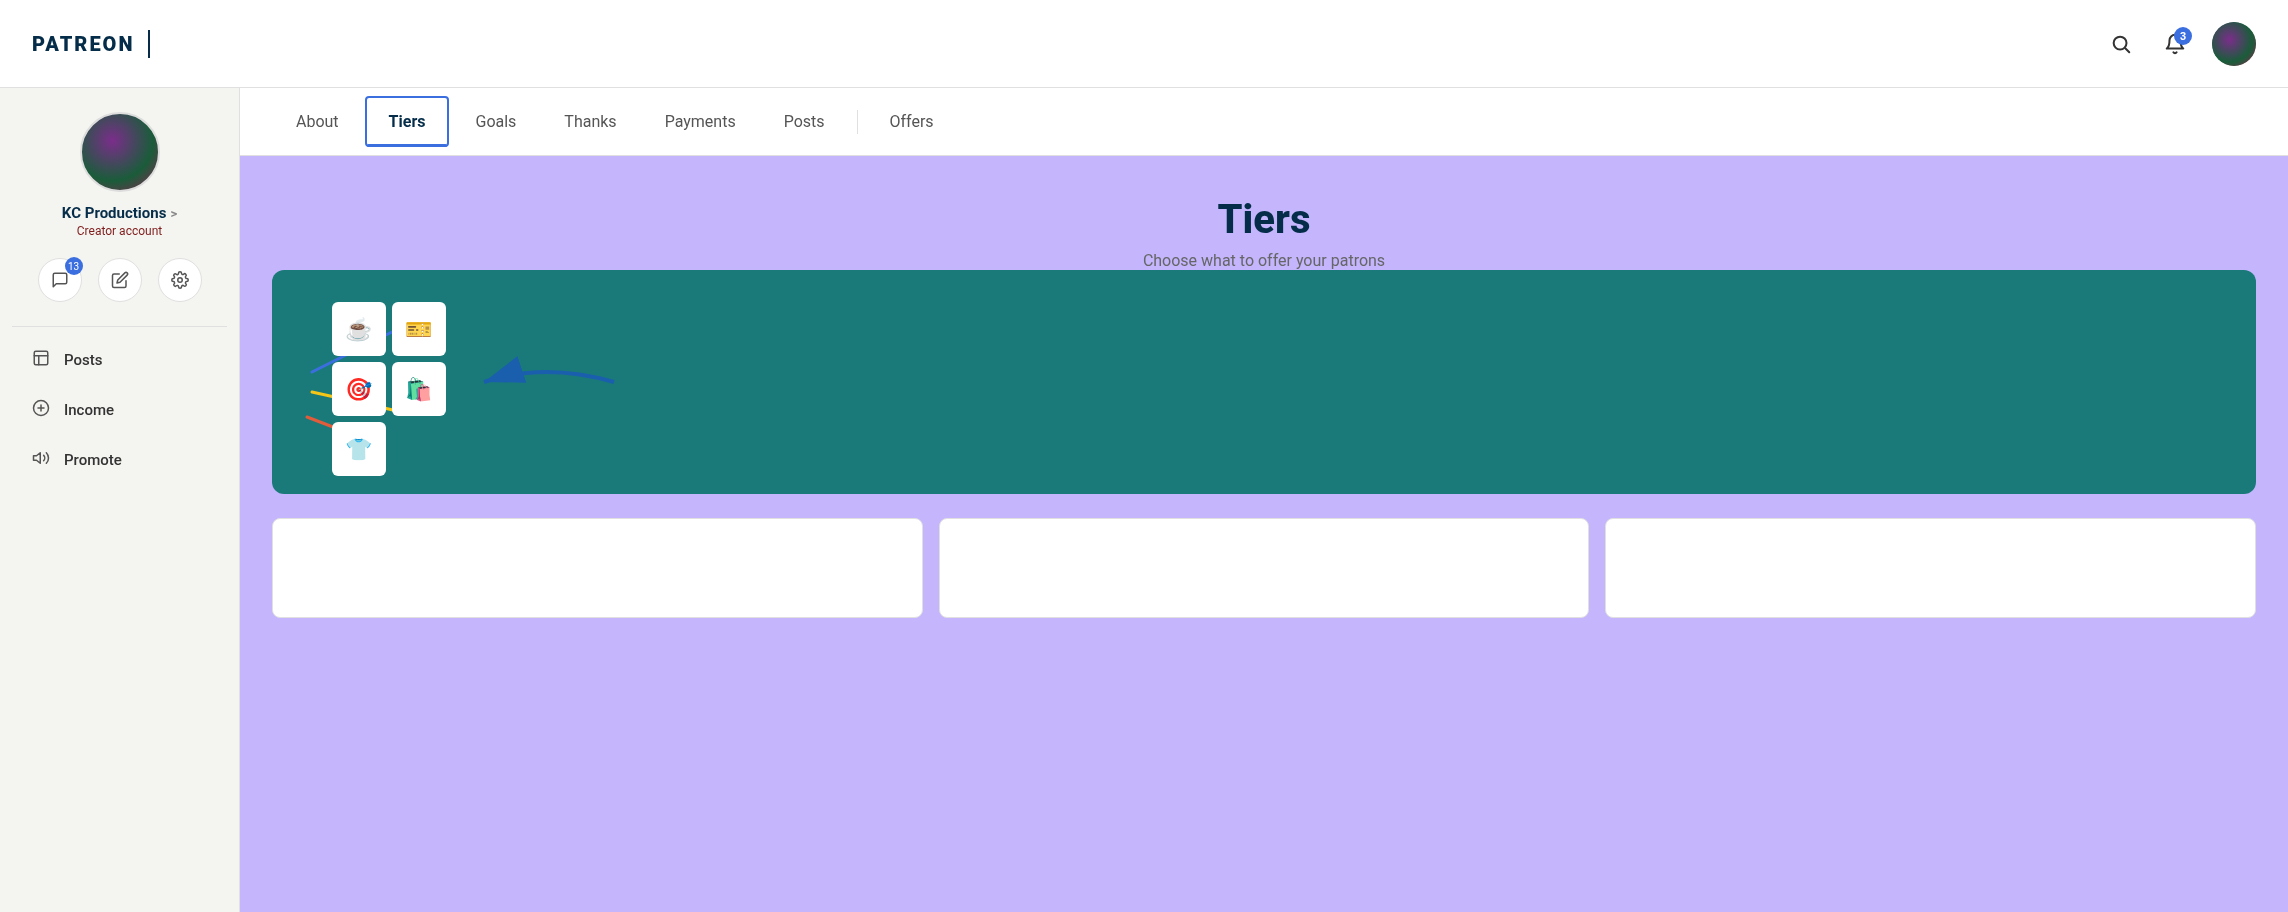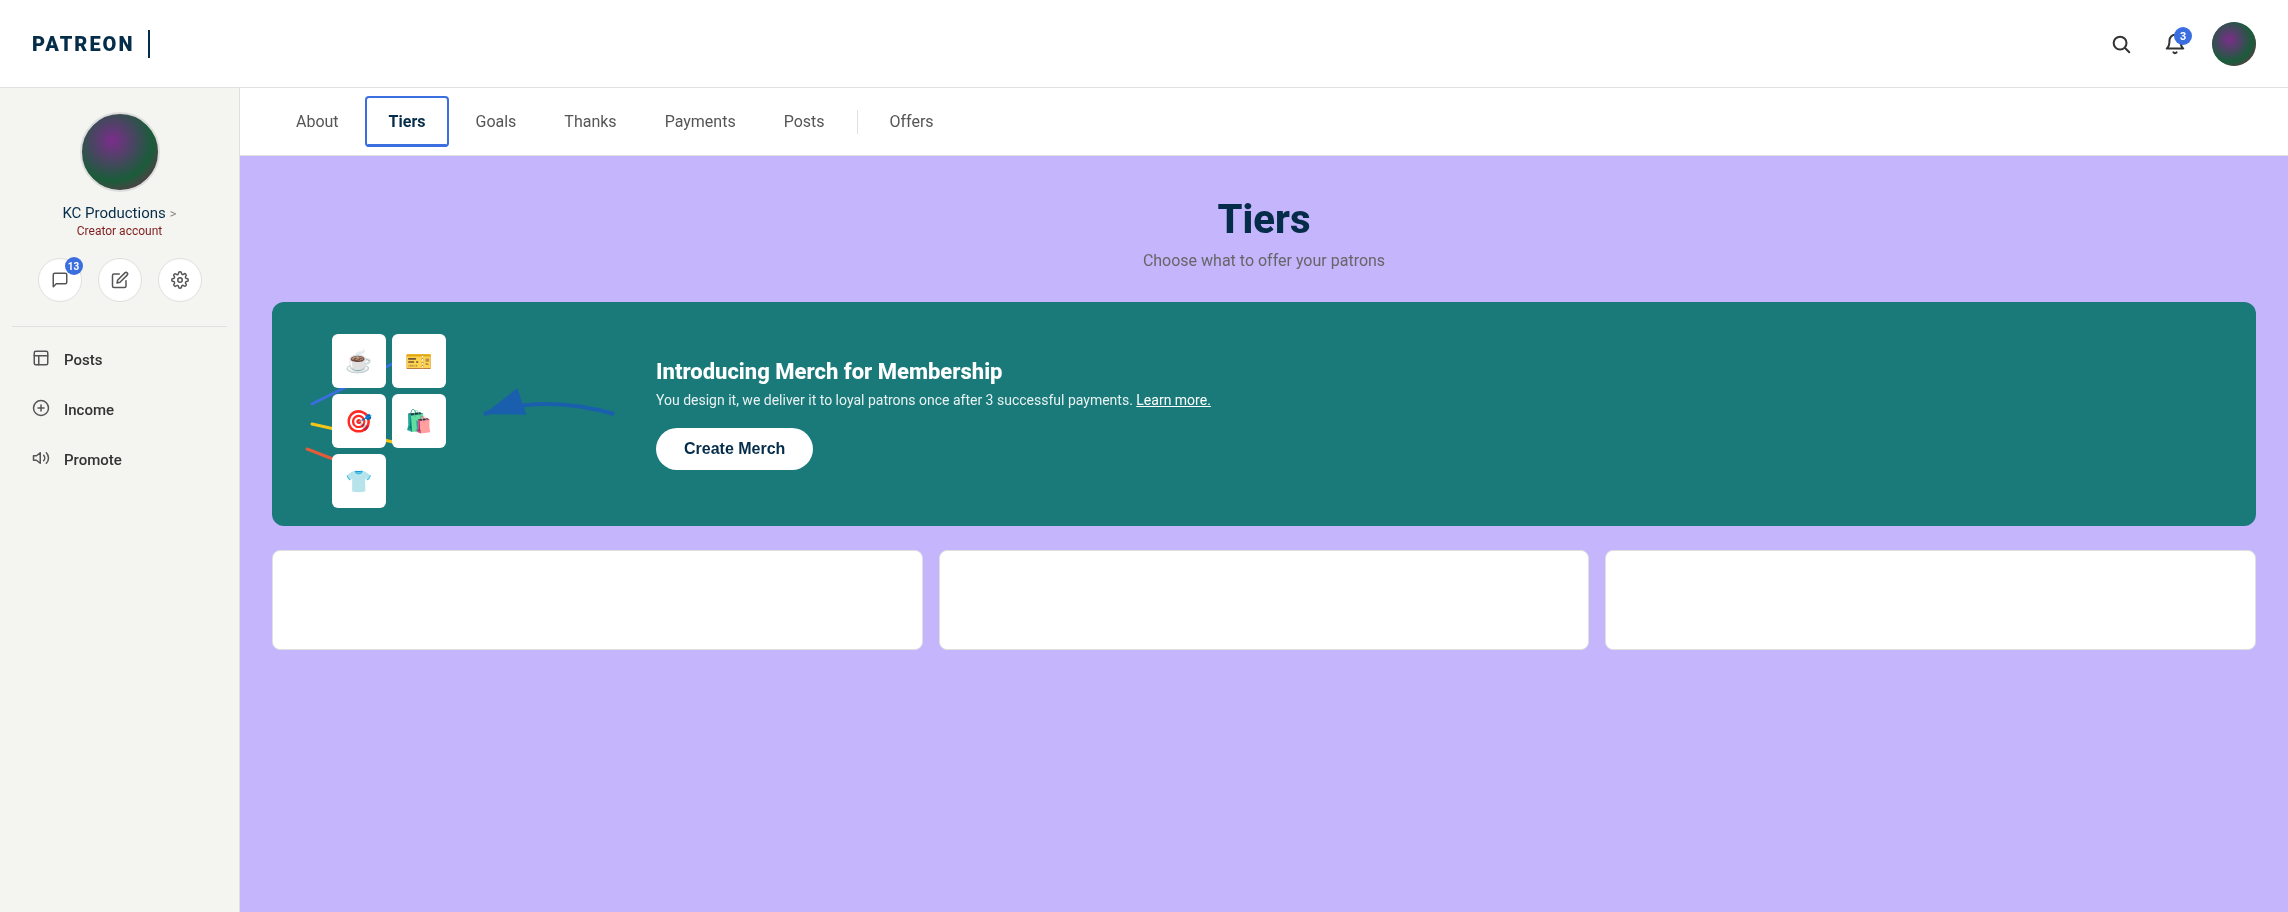--- a/index.html
+++ b/index.html
@@ -103,21 +103,21 @@
       width: 80px;
       height: 80px;
       border-radius: 50%;
       background: radial-gradient(circle at 40% 35%, #7b2d8b, #1a5c3a 60%, #8b2252);
       margin-bottom: 12px;
       overflow: hidden;
       border: 2px solid #ddd;
     }
     .creator-name {
       font-size: 15px;
-      font-weight: 400;
+      font-weight: 700;
       color: #052d49;
       display: flex;
       align-items: center;
       gap: 4px;
       cursor: pointer;
     }
     .creator-type {
       font-size: 12px;
       color: #7f1d1d;
       margin-top: 2px;
@@ -143,21 +143,21 @@
     .sidebar-action-btn .badge {
       position: absolute;
       top: -2px;
       right: -2px;
       background: #3b6fe0;
       color: white;
       border-radius: 50%;
       width: 18px;
       height: 18px;
       font-size: 10px;
-      font-weight: 700;
+      font-weight: 400;
       display: flex;
       align-items: center;
       justify-content: center;
     }
     .sidebar-divider {
       width: 90%;
       height: 1px;
       background: #e0e0e0;
       margin-bottom: 8px;
     }
@@ -245,21 +245,20 @@
       text-align: center;
       font-size: 40px;
       font-weight: 800;
       color: #052d49;
       margin-bottom: 8px;
     }
     .page-subtitle {
       text-align: center;
       font-size: 16px;
       color: #666;
-      margin-bottom: 32px;
     }
 
     
     .merch-banner {
       background: #1a7a7a;
       border-radius: 12px;
       padding: 32px 40px;
       display: flex;
       align-items: center;
       gap: 32px;
@@ -459,28 +458,20 @@
           <svg width="160" height="60" viewBox="0 0 160 60">
             <defs>
               <marker id="arrowhead" markerWidth="10" markerHeight="7" refX="10" refY="3.5" orient="auto">
                 <polygon points="0 0, 10 3.5, 0 7" fill="#1a5fad"></polygon>
               </marker>
             </defs>
             <path d="M 150 30 Q 80 10 20 30" stroke="#1a5fad" stroke-width="4" fill="none" marker-end="url(#arrowhead)"></path>
           </svg>
         </div>
 
-        <div class="merch-text">
-          <div class="merch-title">Introducing Merch for Membership</div>
-          <div class="merch-desc">
-            <span>You design it, we deliver it to loyal patrons once after 3 successful payments.</span>
-            <a href="#">Learn more.</a>
-          </div>
-          <button class="create-merch-btn">Create Merch</button>
-        </div>
       </div>
 
       <div class="cards-row">
         <div class="tier-card"></div>
         <div class="tier-card"></div>
         <div class="tier-card"></div>
       </div>
     </div>
   </main>
 

